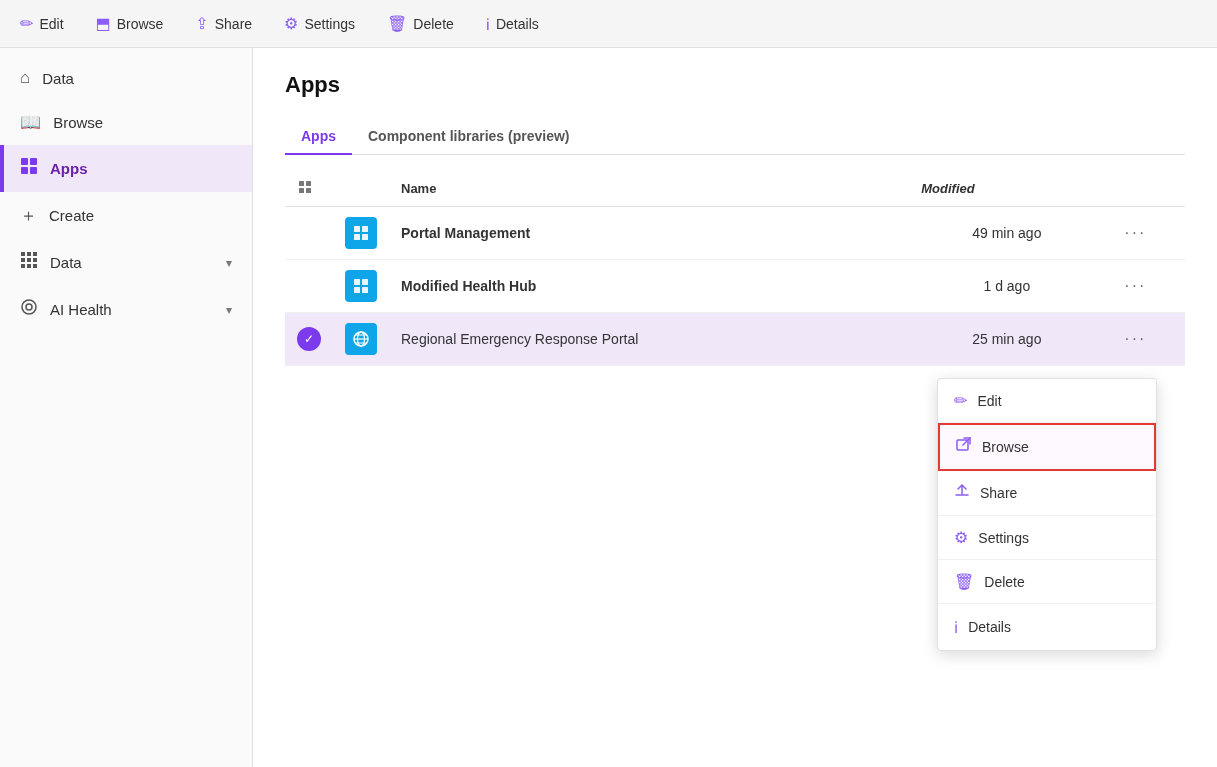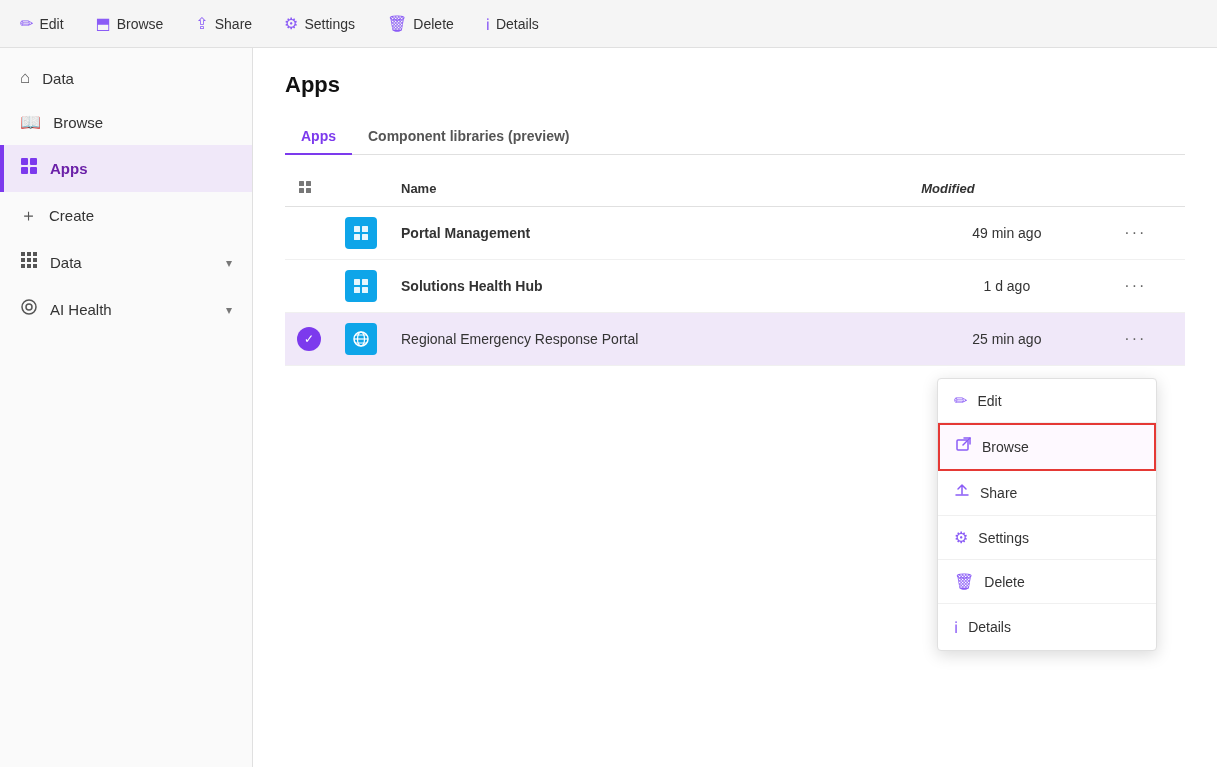--- a/index.html
+++ b/index.html
@@ -368,21 +368,21 @@
             <div class="app-icon-blue">
               <svg width="18" height="18" viewBox="0 0 18 18" fill="none">
                 <rect x="2" y="2" width="6" height="6" rx="0.5" fill="white" opacity="0.9"></rect>
                 <rect x="10" y="2" width="6" height="6" rx="0.5" fill="white" opacity="0.9"></rect>
                 <rect x="2" y="10" width="6" height="6" rx="0.5" fill="white" opacity="0.9"></rect>
                 <rect x="10" y="10" width="6" height="6" rx="0.5" fill="white" opacity="0.9"></rect>
               </svg>
             </div>
           </td>
           <td>
-            <span class="app-name">Solutions Health Hub</span>
+            <span class="app-name">Modified Health Hub</span>
           </td>
           <td class="modified-cell">1 d ago</td>
           <td>
             <span class="ellipsis-btn">···</span>
           </td>
         </tr>
 
         <tr class="selected">
           <td>
             <div class="check-circle">✓</div>

